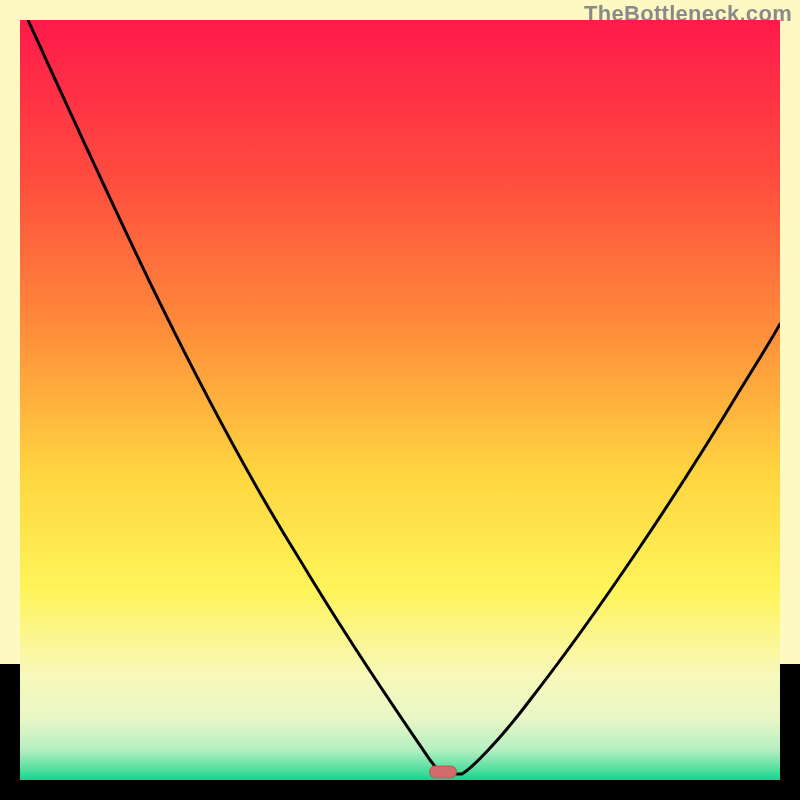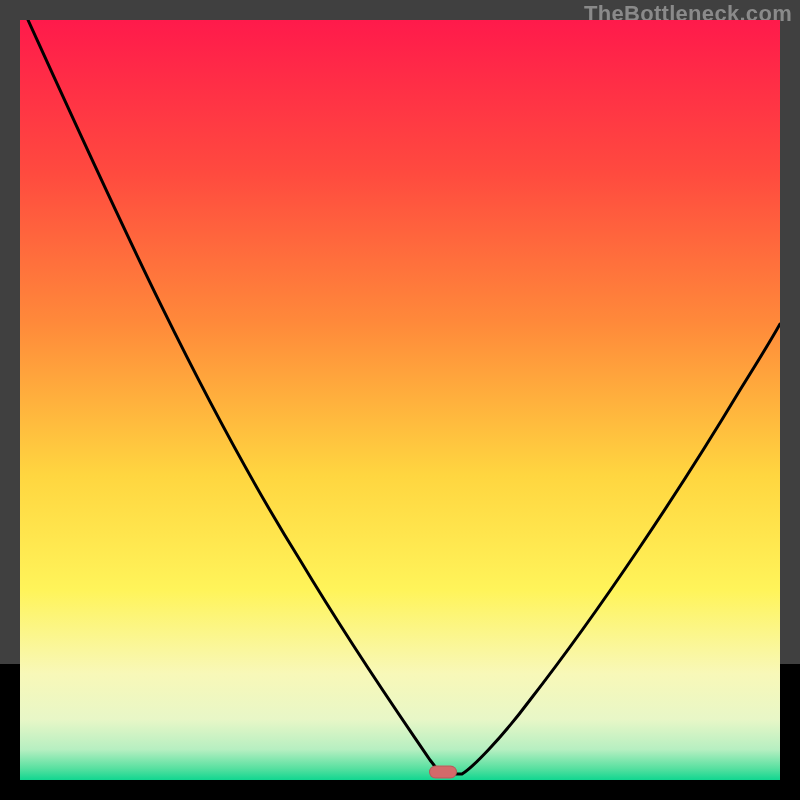--- a/index.html
+++ b/index.html
@@ -9,21 +9,21 @@
     height: 800px;
     background: #000;
     overflow: hidden;
   }
   .frame {
     position: absolute;
     left: 0;
     top: 0;
     width: 800px;
     height: 664px;
-    background: #404040;
+    background: #fef9c3;
   }
   .plot-area {
     position: absolute;
     left: 20px;
     top: 20px;
     width: 760px;
     height: 760px;
     overflow: hidden;
   }
   .gradient {

